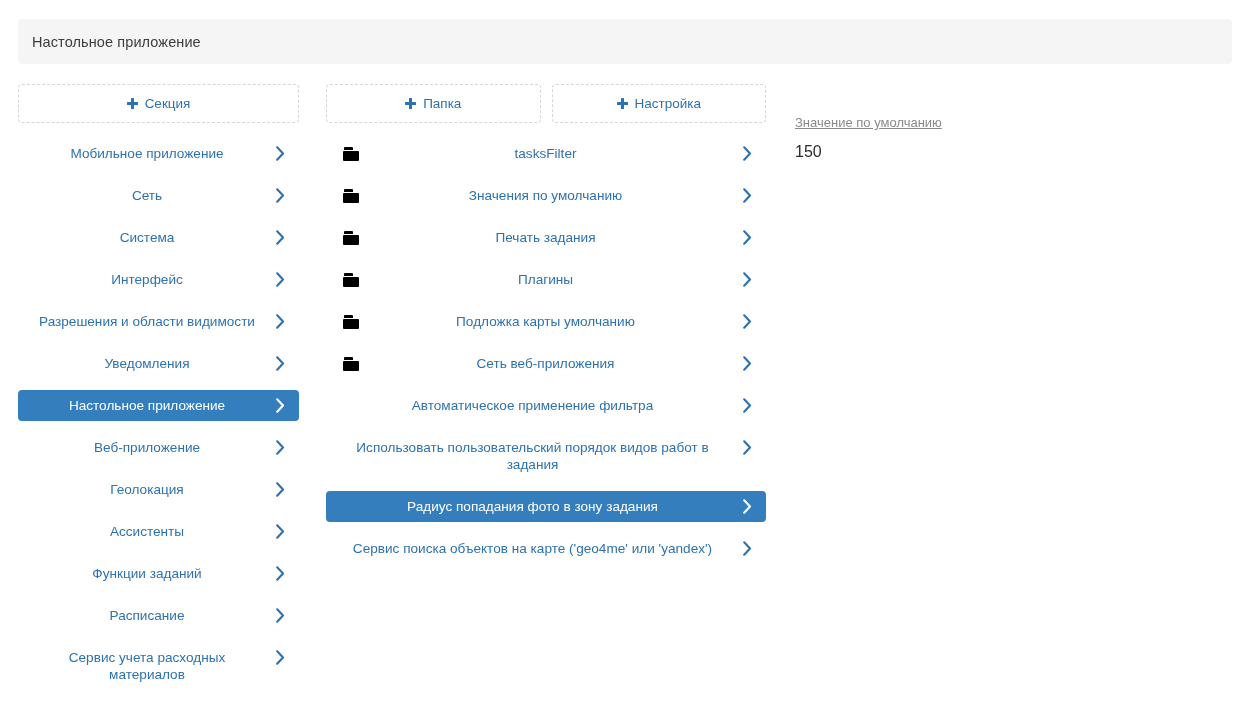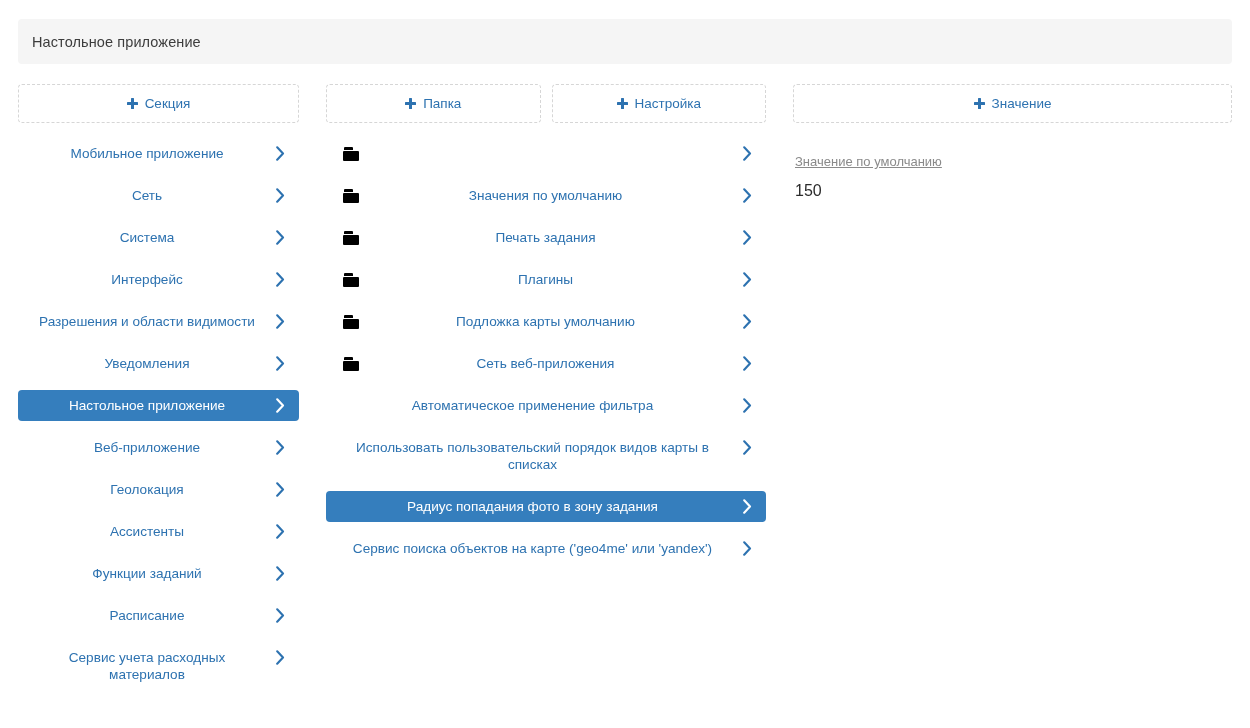--- a/index.html
+++ b/index.html
@@ -298,20 +298,21 @@
           <span class="plus"></span>
           <span>Настройка</span>
         </div>
       </div>
       <div class="list" id="settings-list">
           <div class="item folder">
             <span class="folder-icon">
               <span class="tab"></span>
               <span class="body"></span>
             </span>
+            <span class="label">tasksFilter</span>
             <span class="chevron">
               <svg viewBox="0 0 9 15" width="9" height="15" fill="none">
                 <path class="stroke" d="M1.2 1.3L7 7.5l-5.8 6.2" stroke-width="2.1" stroke-linecap="round" stroke-linejoin="round"></path>
               </svg>
             </span>
           </div>
           <div class="item folder">
             <span class="folder-icon">
               <span class="tab"></span>
               <span class="body"></span>
@@ -373,21 +374,21 @@
           </div>
           <div class="item">
             <span class="label">Автоматическое применение фильтра</span>
             <span class="chevron">
               <svg viewBox="0 0 9 15" width="9" height="15" fill="none">
                 <path class="stroke" d="M1.2 1.3L7 7.5l-5.8 6.2" stroke-width="2.1" stroke-linecap="round" stroke-linejoin="round"></path>
               </svg>
             </span>
           </div>
           <div class="item">
-            <span class="label">Использовать пользовательский порядок видов карты в списках</span>
+            <span class="label">Использовать пользовательский порядок видов работ в задания</span>
             <span class="chevron">
               <svg viewBox="0 0 9 15" width="9" height="15" fill="none">
                 <path class="stroke" d="M1.2 1.3L7 7.5l-5.8 6.2" stroke-width="2.1" stroke-linecap="round" stroke-linejoin="round"></path>
               </svg>
             </span>
           </div>
           <div class="item selected">
             <span class="label">Радиус попадания фото в зону задания</span>
             <span class="chevron">
               <svg viewBox="0 0 9 15" width="9" height="15" fill="none">
@@ -400,24 +401,20 @@
             <span class="chevron">
               <svg viewBox="0 0 9 15" width="9" height="15" fill="none">
                 <path class="stroke" d="M1.2 1.3L7 7.5l-5.8 6.2" stroke-width="2.1" stroke-linecap="round" stroke-linejoin="round"></path>
               </svg>
             </span>
           </div>
         </div>
     </div>
 
     <div class="col col-values">
-      <div class="add-btn">
-        <span class="plus"></span>
-        <span>Значение</span>
-      </div>
       <div class="value-block">
         <div class="value-caption">Значение по умолчанию</div>
         <div class="value-number">150</div>
       </div>
     </div>
 
   </div>
 </div>
 
 </body></html>

